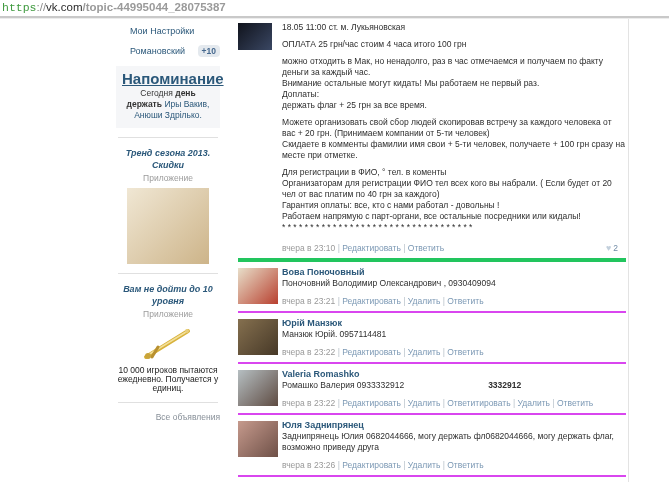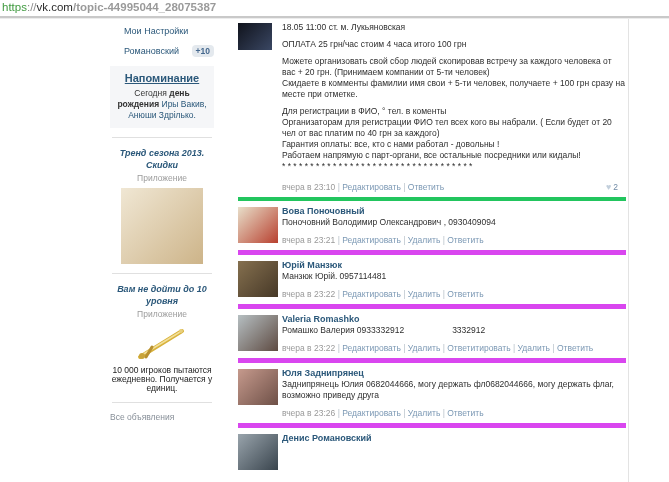--- a/index.html
+++ b/index.html
@@ -2,71 +2,71 @@
 <html><head>
 <meta charset="utf-8">
 <style>
   html,body{margin:0;padding:0;background:#fff;}
   body{width:669px;height:482px;overflow:hidden;position:relative;
        font-family:"Liberation Sans",sans-serif;font-size:8.5px;color:#2e2e2e;}
   a{text-decoration:none;cursor:pointer;}
 
   
   .urlbar{position:absolute;top:1px;left:2px;font-size:11.5px;white-space:nowrap;}
-  .url-scheme{color:#3f9a3f;}
+  .url-scheme{color:#3f9a3f;font-family:Liberation Mono, monospace;}
   .url-sep{color:#8a8a8a;}
   .url-host{color:#2b2b2b;}
   .url-path{color:#9a9a9a;font-weight:bold;}
   .chrome-border{position:absolute;top:16px;left:0;width:669px;height:2px;
                  background:#c9c9c9;border-bottom:1px solid #ececec;}
   .page-edge{position:absolute;left:628px;top:19px;bottom:0;width:1px;background:#e3e3e3;}
 
   
-  .sidebar{position:absolute;left:110px;top:26px;width:104px;}
+  .sidebar{position:absolute;left:116px;top:26px;width:104px;}
   .nav-item{display:flex;justify-content:space-between;align-items:center;
             margin:0 0 9px 14px;font-size:9px;}
   .nav-item a{color:#2b587a;}
   .badge{background:#e4e9ee;color:#45688e;font-weight:bold;font-size:8.5px;
          padding:1px 4px;border-radius:4px;}
   .reminder{background:#f5f6f8;padding:7px 6px;text-align:center;line-height:11px;}
-  .reminder-title{color:#2b587a;font-weight:bold;font-size:11px;
+  .reminder-title{color:#2b587a;font-weight:bold;font-size:15px;
                   text-decoration:underline;display:inline-block;margin-bottom:4px;}
   .reminder-body{color:#333;}
   .reminder-bold{font-weight:bold;}
   .reminder-names{color:#2b587a;}
   .side-divider{border-top:1px solid #e0e0e0;margin:9px 2px;}
   .ad{text-align:center;}
   .ad-title{color:#2b587a;font-weight:bold;font-size:9px;line-height:12px;display:block;font-style:italic;}
   .ad-subtitle{color:#9b9b9b;margin:2px 0 5px;display:block;}
   .ad-img{width:82px;height:76px;margin:0 auto;display:block;border:0;}
   .ad-sword{width:64px;height:38px;margin:2px auto 2px;display:block;}
   .ad-desc{color:#222;line-height:9px;margin-top:4px;}
-  .all-ads{color:#878f98;text-align:left;display:block;}
+  .all-ads{color:#878f98;text-align:right;display:block;}
 
   
   .main{position:absolute;left:238px;top:22px;width:388px;}
   .post{position:relative;padding:0 0 4px 44px;border-bottom:4px solid #22c55e;}
   .post-avatar{position:absolute;left:0;top:1px;width:34px;height:27px;}
   .para{line-height:11px;margin-bottom:6px;white-space:pre-line;}
   .para:last-child{margin-bottom:9px;}
   .meta{position:relative;margin-top:6px;line-height:12px;}
   .time{color:#999;}
   .sep{color:#b9c2ca;}
   .action{color:#7b98b4;}
   .likes{position:absolute;right:8px;top:0;}
   .heart{color:#c2cfdc;font-size:9px;}
   .likes-count{color:#708ba6;margin-left:2px;}
 
   
-  .comment{position:relative;padding:4px 0 4px 44px;border-bottom:5px solid #d946ef;}
+  .comment{position:relative;padding:4px 0 4px 44px;border-bottom:2px solid #d946ef;}
   .comment:last-child{border-bottom:none;}
   .comment-avatar{position:absolute;left:0;top:6px;width:40px;height:36px;}
   .comment-author{color:#2b587a;font-weight:bold;font-size:9px;line-height:12px;display:inline-block;}
   .comment-text{line-height:11px;white-space:pre-line;}
-  .text-extra{margin-left:48px;}
+  .text-extra{margin-left:84px;font-weight:bold;}
 </style>
 </head>
 <body>
 
 <div class="urlbar">
   <span class="url-scheme">https</span><span class="url-sep">://</span><span class="url-host">vk.com</span><span class="url-path">/topic-44995044_28075387</span>
 </div>
 <div class="chrome-border"></div>
 <div class="page-edge"></div>
 
@@ -75,21 +75,21 @@
     <a>Мои Настройки</a>
   </div>
   <div class="nav-item">
     <a>Романовский</a>
     <span class="badge">+10</span>
   </div>
 
   <div class="reminder">
     <span class="reminder-title">Напоминание</span>
     <div class="reminder-body">
-      <span>Сегодня </span><span class="reminder-bold">день рождения</span><span class="reminder-names"> Иры Вакив, Анюши Здрілько.</span>
+      <span>Сегодня </span><span class="reminder-bold">день держать</span><span class="reminder-names"> Иры Вакив, Анюши Здрілько.</span>
     </div>
   </div>
 
   <div class="side-divider"></div>
 
   <div class="ad">
     <a class="ad-title">Тренд сезона 2013. Скидки</a>
     <span class="ad-subtitle">Приложение</span>
     <span class="ad-img" style="background: linear-gradient(135deg, rgb(240, 231, 212), rgb(205, 180, 137));"></span>
   </div>
@@ -113,20 +113,24 @@
   <a class="all-ads">Все объявления</a>
 </div>
 
 <div class="main">
 
   <div class="post">
     <span class="post-avatar" style="background: linear-gradient(135deg, rgb(16, 19, 28), rgb(58, 71, 99));"></span>
     <div>
         <div class="para">18.05 11:00 ст. м. Лукьяновская</div>
         <div class="para">ОПЛАТА 25 грн/час стоим 4 часа итого 100 грн</div>
+        <div class="para">можно отходить в Мак, но ненадолго, раз в час отмечаемся и получаем по факту деньги за каждый час.
+Внимание остальные могут кидать! Мы работаем не первый раз.
+Доплаты:
+держать флаг + 25 грн за все время.</div>
         <div class="para">Можете организовать свой сбор людей скопировав встречу за каждого человека от вас + 20 грн. (Принимаем компании от 5-ти человек)
 Скидаете в комменты фамилии имя свои + 5-ти человек, получаете + 100 грн сразу на месте при отметке.</div>
         <div class="para">Для регистрации в ФИО, ° тел. в коменты
 Организаторам для регистрации ФИО тел всех кого вы набрали. ( Если будет от 20 чел от вас платим по 40 грн за каждого)
 Гарантия оплаты: все, кто с нами работал - довольны !
 Работаем напрямую с парт-органи, все остальные посредники или кидалы!
 * * * * * * * * * * * * * * * * * * * * * * * * * * * * * * * * * *</div>
       </div>
     <div class="meta">
       <span><span class="time">вчера в 23:10</span><span class="sep"> | </span><a class="action">Редактировать</a><span class="sep"> | </span><a class="action">Ответить</a></span>

